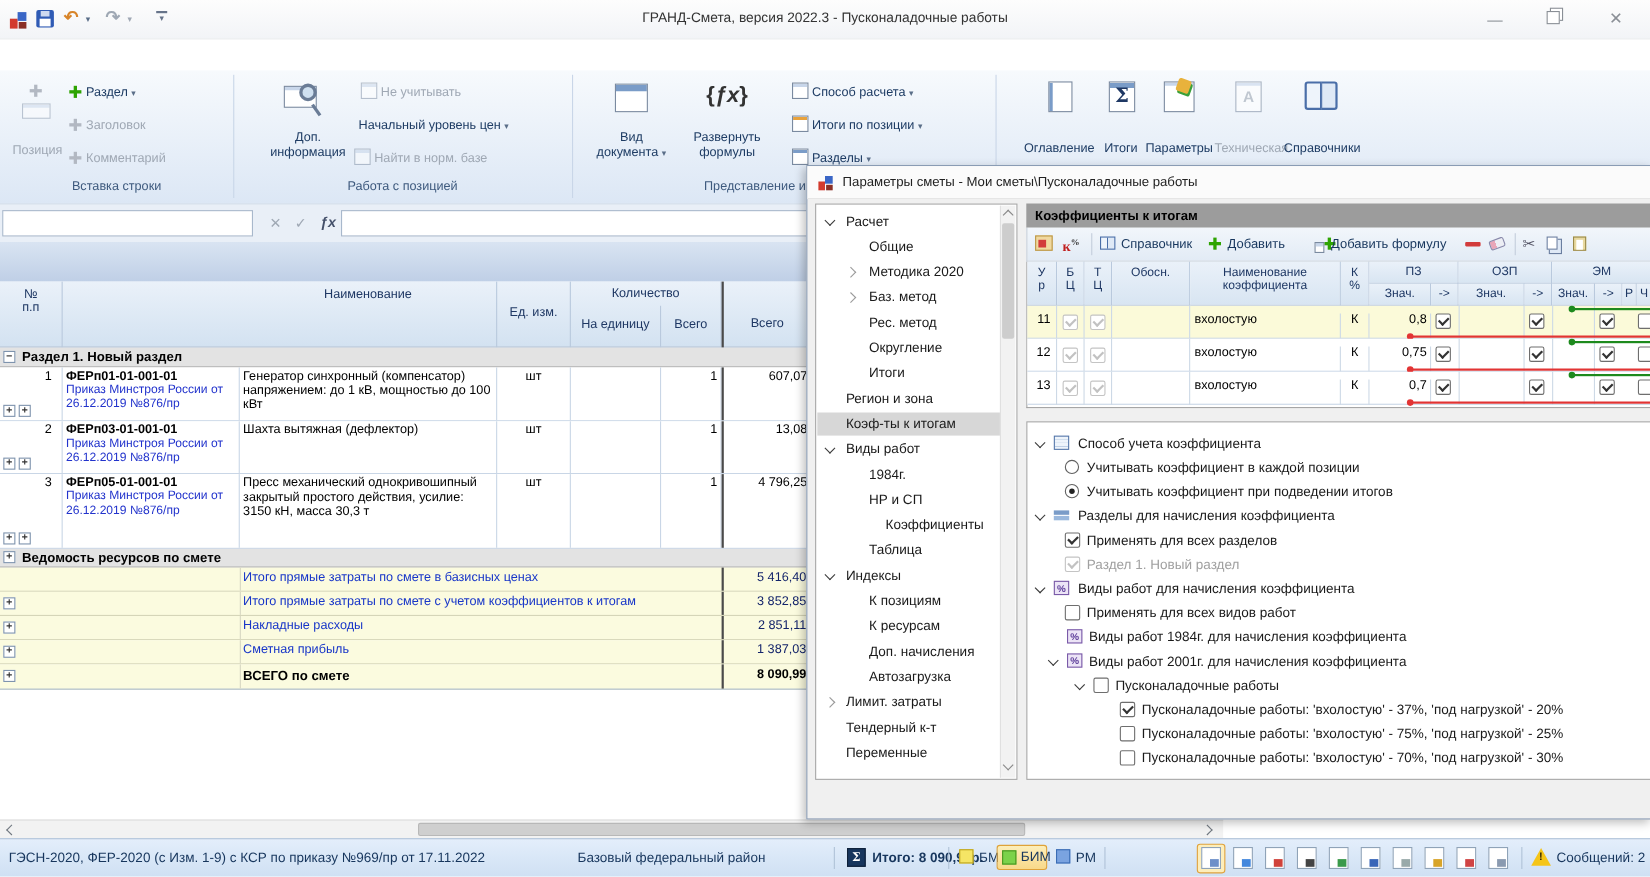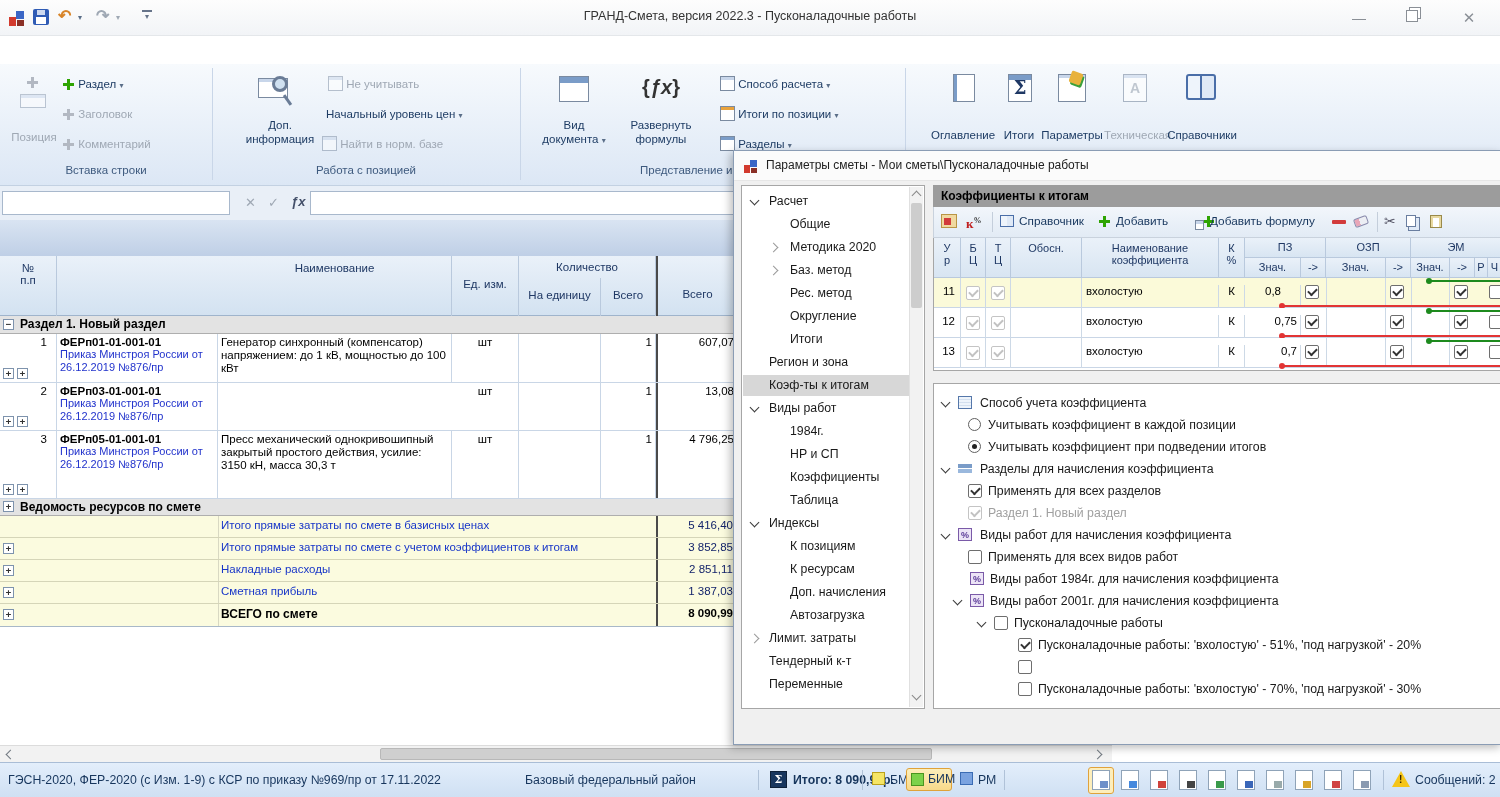--- a/index.html
+++ b/index.html
@@ -313,20 +313,23 @@
     <div class="grow" style="top:127px;height:48px">
       <div class="cell" style="left:0;width:57px">
           <div class="rnum">2</div>
         <span class="exp" style="left:3px;bottom:3px">+</span>
         <span class="exp" style="left:17px;bottom:3px">+</span>
         </div>
       <div class="cell" style="left:57px;width:161px">
           <div class="b" style="font-size:11.5px">ФЕРп03-01-001-01</div>
         <div class="doclink">Приказ Минстроя России от 26.12.2019 №876/пр</div>
         </div>
+      <div class="cell" style="left:218px;width:234px">
+          <div class="nm">Шахта вытяжная (дефлектор)</div>
+        </div>
       <div class="cell ctr" style="left:452px;width:67px">
           <div>шт</div>
         </div>
       <div class="cell" style="left:519px;width:82px"></div>
       <div class="cell rt" style="left:601px;width:55px">
           <div>1</div>
         </div>
       <div class="cell tot rt" style="left:656px;width:81px">
           <div>13,08</div>
         </div>
@@ -477,21 +480,21 @@
           <span class="chv d" style="left:8px;top:6px"></span>
           <span class="ab" style="left:26px">Виды работ</span>
         </div>
       <div class="titem" style="top:235px">
           <span class="ab" style="left:47px">1984г.</span>
         </div>
       <div class="titem" style="top:258px">
           <span class="ab" style="left:47px">НР и СП</span>
         </div>
       <div class="titem" style="top:281px">
-          <span class="ab" style="left:47px">Коэффициенты</span>
+          <span class="ab" style="left:62px">Коэффициенты</span>
         </div>
       <div class="titem" style="top:304px">
           <span class="ab" style="left:47px">Таблица</span>
         </div>
       <div class="titem" style="top:327px">
           <span class="chv d" style="left:8px;top:6px"></span>
           <span class="ab" style="left:26px">Индексы</span>
         </div>
       <div class="titem" style="top:350px">
           <span class="ab" style="left:47px">К позициям</span>
@@ -586,21 +589,21 @@
 
       <div class="prow hl" style="top:40px">
         <span class="pcell rt" style="left:0;top:0;height:30px;width:27px;padding:7px 5px 0 0">11</span>
         <span class="pcell" style="left:27px;top:0;height:30px;width:25px"></span>
           <span class="cbx dison" style="left:32px;top:8px"></span>
         <span class="pcell" style="left:52px;top:0;height:30px;width:25px"></span>
           <span class="cbx dison" style="left:57px;top:8px"></span>
         <span class="pcell" style="left:77px;top:0;height:30px;width:71px"></span>
         <span class="pcell" style="left:148px;top:7px;height:23px;width:137px;padding-left:4px">вхолостую</span>
         <span class="pcell ctr" style="left:285px;top:7px;height:23px;width:26px">К</span>
-        <span class="pcell rt" style="left:311px;top:7px;height:23px;width:56px;padding-right:19px">0,8</span>
+        <span class="pcell rt" style="left:311px;top:7px;height:23px;width:56px;padding-right:3px">0,8</span>
         <span class="cbx on" style="left:371px;top:7px"></span>
         <span class="pcell" style="left:392px;top:0;height:30px;width:60px;border-left:1px solid #cdd9e6"></span>
         <span class="cbx on" style="left:456px;top:7px"></span>
         <span class="pcell" style="left:477px;top:0;height:30px;width:39px;border-left:1px solid #cdd9e6"></span>
         <span class="cbx on" style="left:520px;top:7px"></span>
         <span class="cbx" style="left:555px;top:7px"></span>
         <span class="ln g" style="left:494px;top:2px;width:73px"></span>
         <span class="ln r" style="left:347px;top:27px;width:220px"></span>
       </div>
 
@@ -690,24 +693,25 @@
           <span class="picon" style="left:36px">%</span>
         <span class="ab" style="left:56px">Виды работ 2001г. для начисления коэффициента</span>
       </div>
       <div class="orow" style="top:228px">
         <span class="chv d" style="left:44px;top:7px"></span>
         <span class="cbx" style="left:60px;top:4px"></span>
         <span class="ab" style="left:80px">Пусконаладочные работы</span>
       </div>
       <div class="orow" style="top:250px">
         <span class="cbx on" style="left:84px;top:4px"></span>
-        <span class="ab" style="left:104px">Пусконаладочные работы: 'вхолостую' - 51%, 'под нагрузкой' - 20%</span>
+        <span class="ab" style="left:104px">Пусконаладочные работы: 'вхолостую' - 37%, 'под нагрузкой' - 20%</span>
       </div>
       <div class="orow" style="top:272px">
         <span class="cbx" style="left:84px;top:4px"></span>
+        <span class="ab" style="left:104px">Пусконаладочные работы: 'вхолостую' - 75%, 'под нагрузкой' - 25%</span>
       </div>
       <div class="orow" style="top:294px">
         <span class="cbx" style="left:84px;top:4px"></span>
         <span class="ab" style="left:104px">Пусконаладочные работы: 'вхолостую' - 70%, 'под нагрузкой' - 30%</span>
       </div>
     </div>
   </div>
 
 </div>
 

